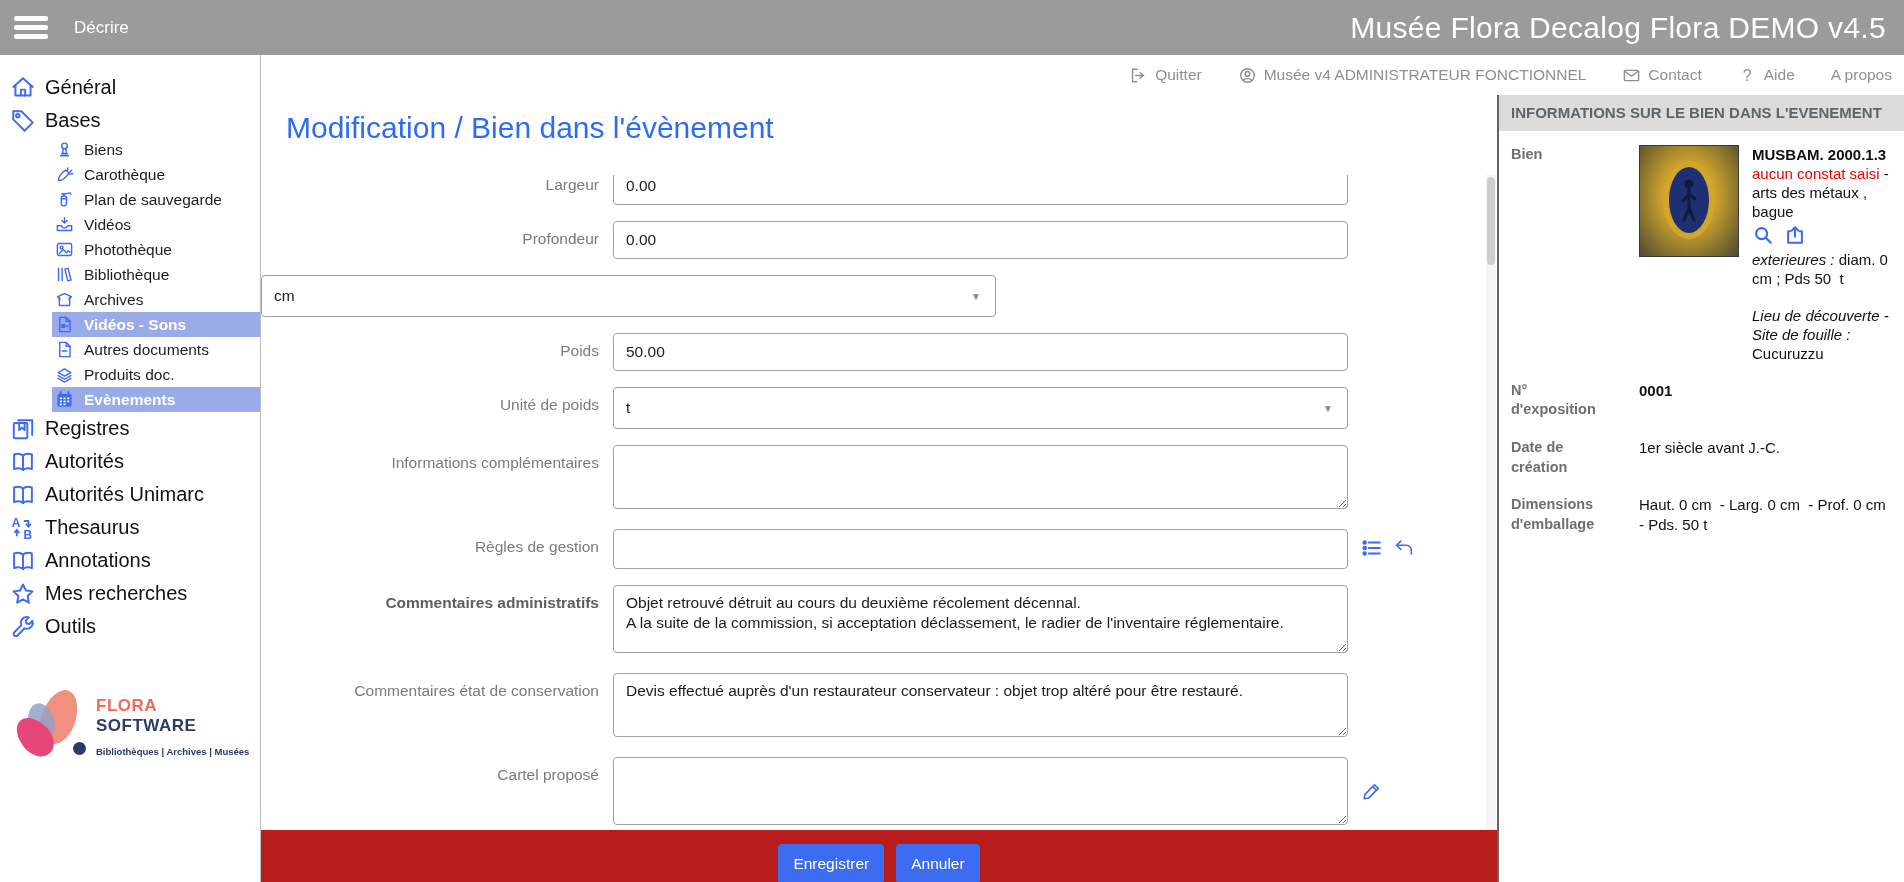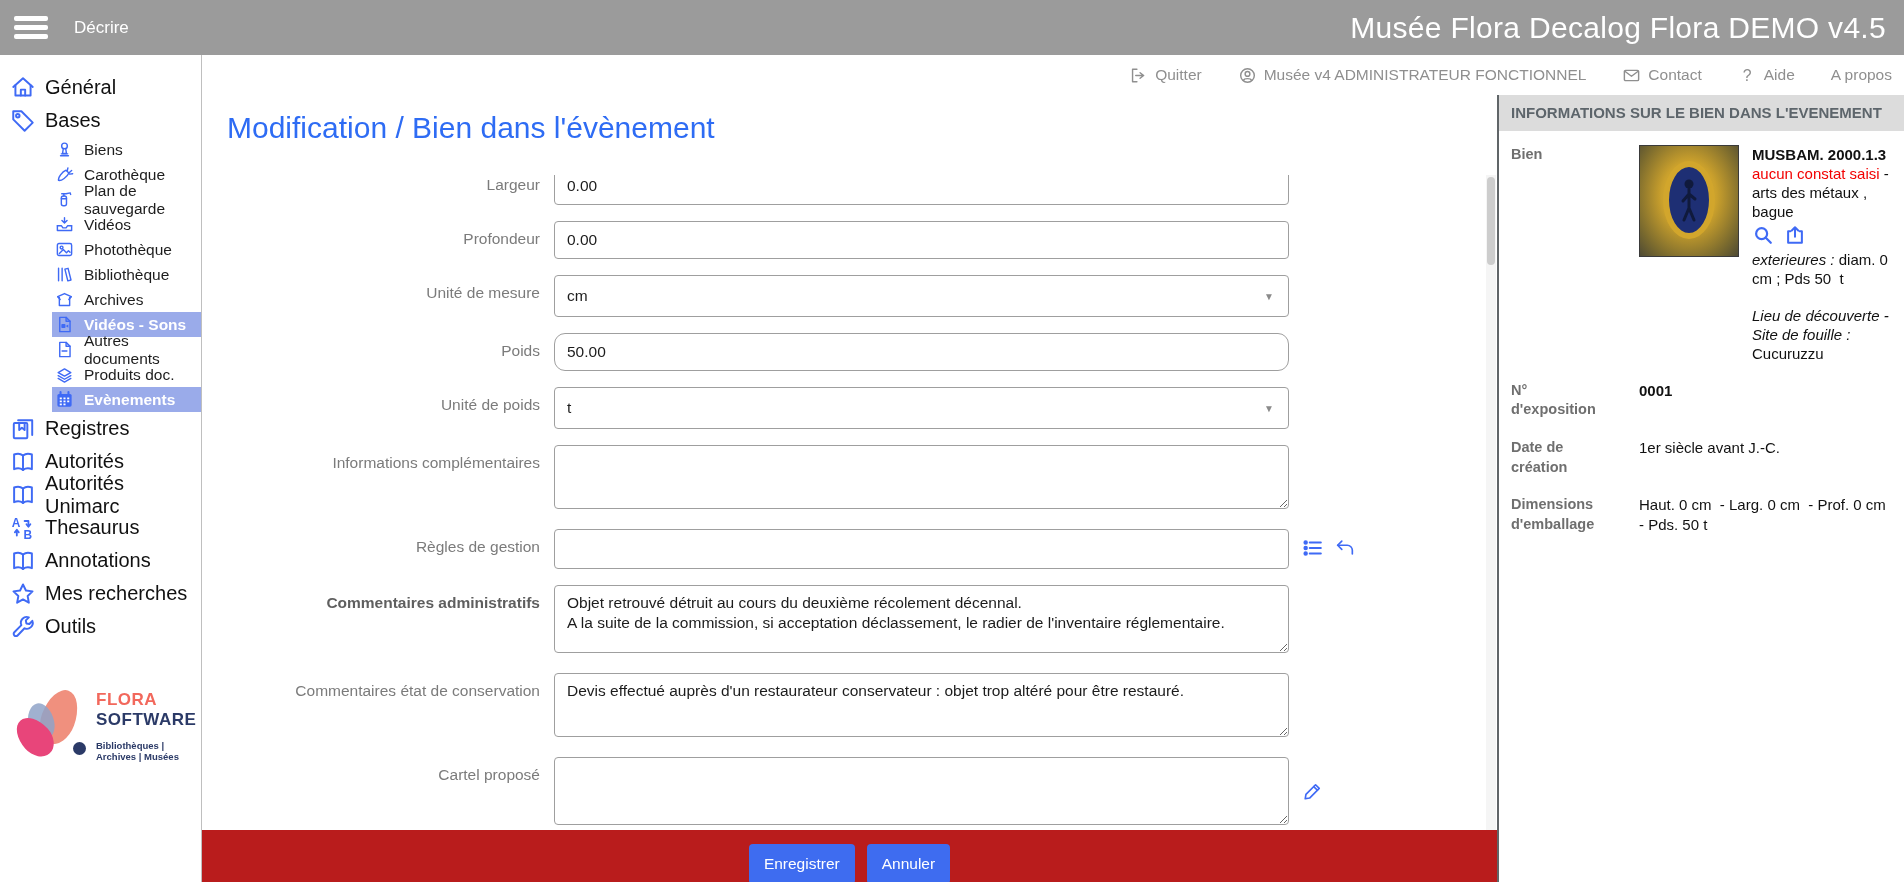--- a/index.html
+++ b/index.html
@@ -11,21 +11,21 @@
   .topbar { height:55px; background:#9b9b9b; display:flex; align-items:center; flex:0 0 auto; }
   .burger { margin-left:14px; width:36px; cursor:pointer; }
   .burger span { display:block; width:34px; height:4.5px; background:#fff; border-radius:2px; margin:4.5px 0; }
   .menu-label { color:#fff; font-size:17px; margin-left:24px; }
   .app-title { margin-left:auto; margin-right:18px; color:#fff; font-size:30px; font-weight:500; letter-spacing:.3px; }
 
   
   .body { flex:1; display:flex; min-height:0; }
 
   
-  .sidebar { width:202px; border-right:1px solid #bfbfbf; padding-top:16px; flex:0 0 auto;
+  .sidebar { width:261px; border-right:1px solid #bfbfbf; padding-top:16px; flex:0 0 auto;
              display:flex; flex-direction:column; overflow:hidden; }
   .side-item { display:flex; align-items:center; cursor:pointer; }
   .side-item.lvl1 { height:33px; padding-left:10px; }
   .side-item.lvl1 .lab { font-size:20px; color:#111; margin-left:9px; }
   .side-item.lvl1 .icon svg { width:26px; height:26px; }
   .side-item.lvl2 { height:25px; margin-left:52px; padding-left:3px; }
   .side-item.lvl2 .lab { font-size:15.5px; color:#1d1d1d; margin-left:10px; }
   .side-item.lvl2 .icon svg { width:19px; height:19px; }
   .side-item .icon { color:#3f6af5; display:flex; align-items:center; }
   .side-item.selected { background:#9aabea; }
@@ -408,31 +408,30 @@
             <div class="frows" id="form-rows">
                 <div class="frow">
                   <div class="lbl">Largeur</div>
                   <div class="fld"><input class="txt" value="0.00" style="height: 38px;"></div>
                 </div>
                 <div class="frow">
                   <div class="lbl">Profondeur</div>
                   <div class="fld"><input class="txt" value="0.00" style="height: 38px;"></div>
                 </div>
                 <div class="frow">
-                  <div class="lbl">Unité de mesure</div>
                   <div class="fld">
                     <div class="sel" style="height: 42px;">
                       <span>cm</span>
                       <span class="caret">▼</span>
                     </div>
                   </div>
                 </div>
                 <div class="frow">
                   <div class="lbl">Poids</div>
-                  <div class="fld"><input class="txt" value="50.00" style="height: 38px; border-radius: 11px;"></div>
+                  <div class="fld"><input class="txt" value="50.00" style="height: 38px;"></div>
                 </div>
                 <div class="frow">
                   <div class="lbl">Unité de poids</div>
                   <div class="fld">
                     <div class="sel" style="height: 42px;">
                       <span>t</span>
                       <span class="caret">▼</span>
                     </div>
                   </div>
                 </div>

